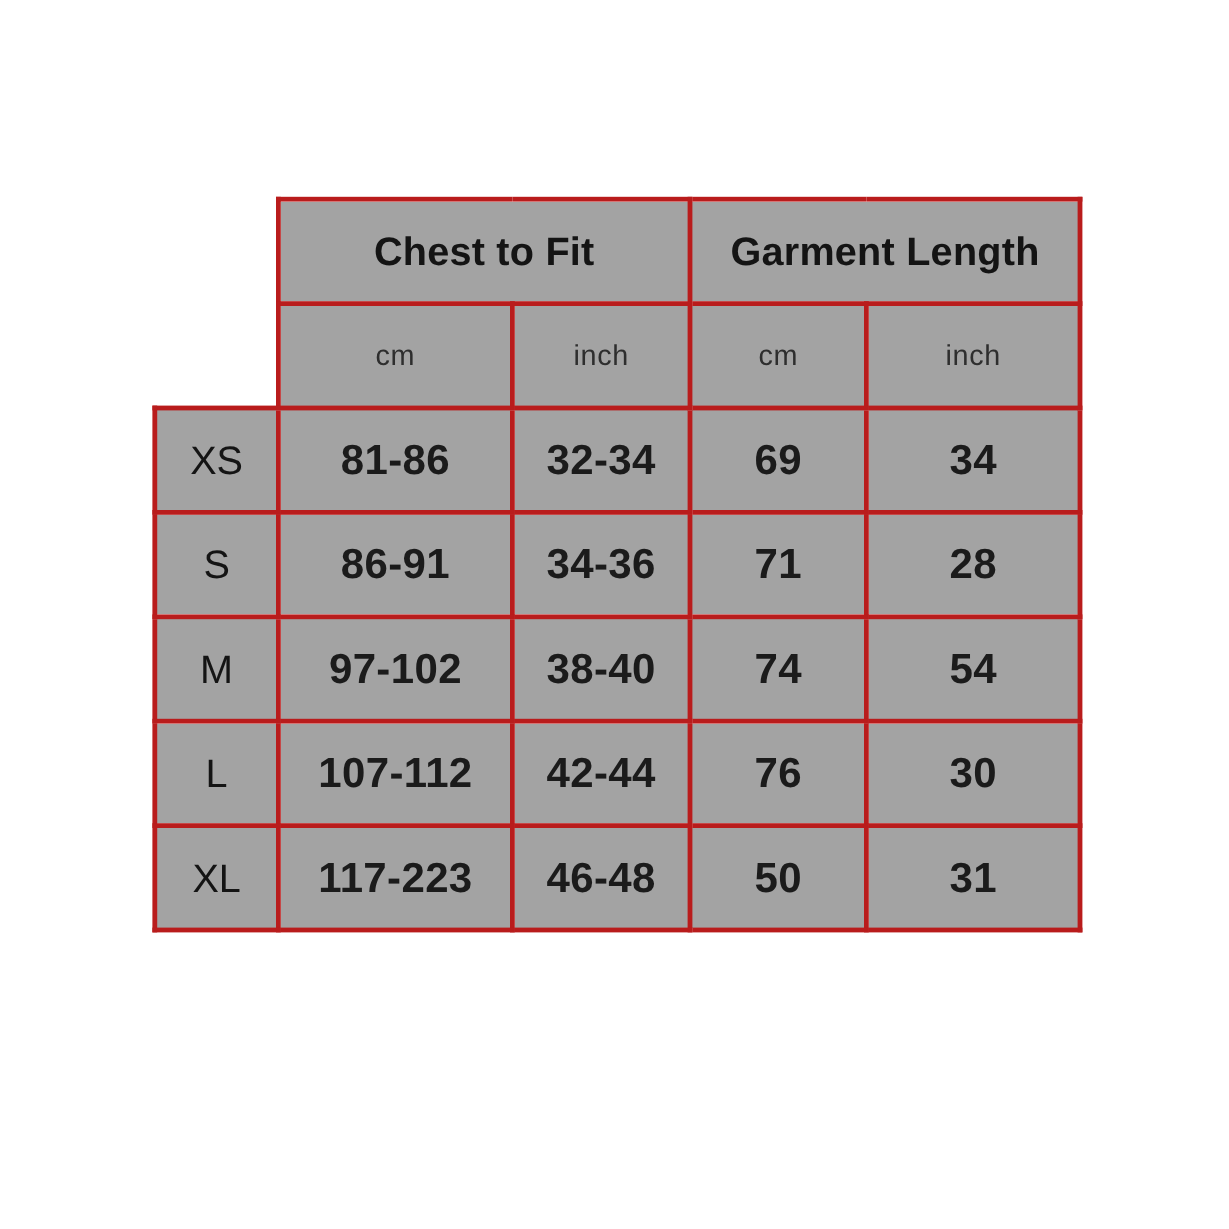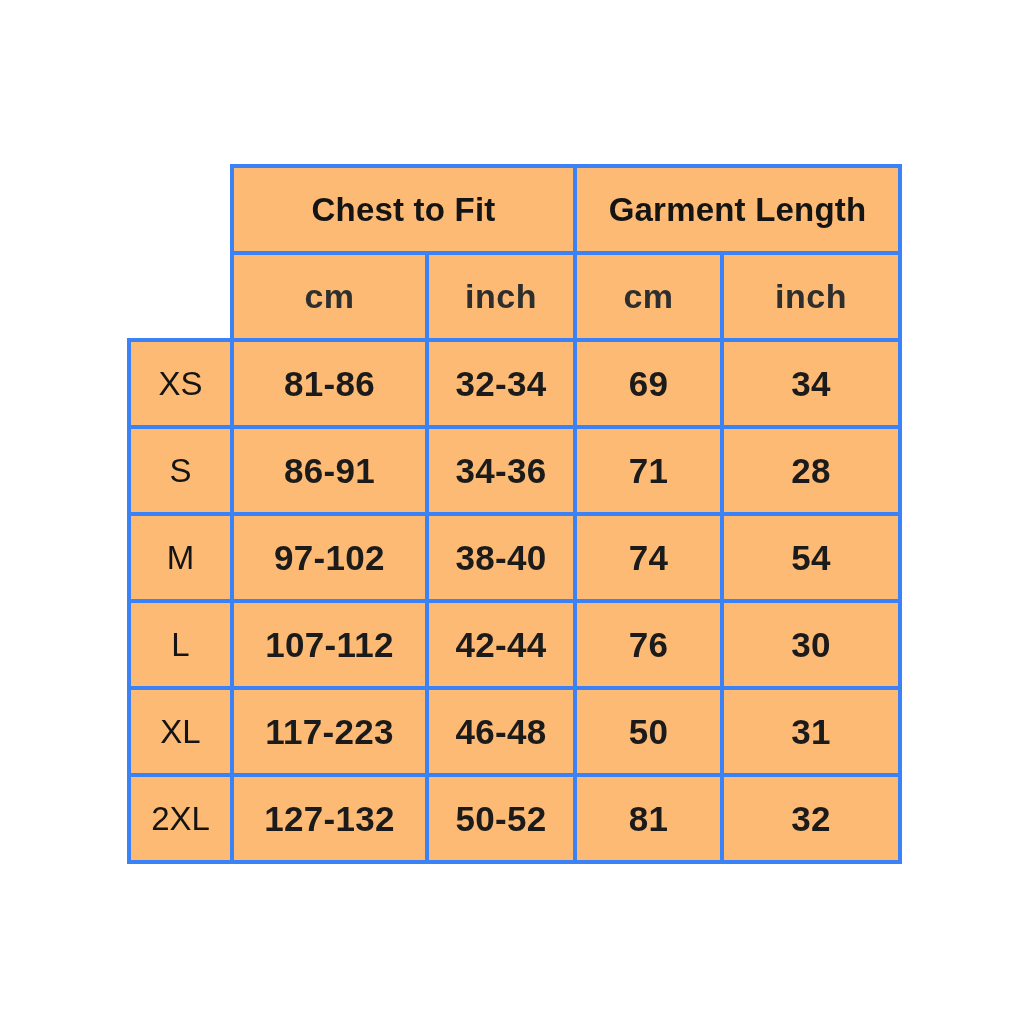--- a/index.html
+++ b/index.html
@@ -22,41 +22,41 @@
     top: 164px;
     border-collapse: collapse;
     table-layout: fixed;
     width: 771px;
   }
   table.size-chart tr {
     height: 87px;
   }
   table.size-chart th,
   table.size-chart td {
-    border: 4px solid #3b82f6;
+    border: 4px solid #b91c1c;
     text-align: center;
     vertical-align: middle;
     padding: 0;
-    background: #fdba74;
+    background: #a3a3a3;
     overflow: hidden;
     white-space: nowrap;
   }
   table.size-chart .blank {
     border: none;
     background: transparent;
   }
   .group-label {
     font-size: 33px;
     font-weight: 700;
     letter-spacing: 0.2px;
     color: #141414;
   }
   .unit-label {
-    font-size: 34px;
-    font-weight: 700;
+    font-size: 24px;
+    font-weight: 400;
     letter-spacing: 0.5px;
     color: #2e2e2e;
   }
   .size-label {
     font-size: 33px;
     font-weight: 400;
     color: #141414;
   }
   .value-cell {
     font-size: 35px;
@@ -120,22 +120,15 @@
         <td class="value-cell">76</td>
         <td class="value-cell">30</td>
       </tr>
       <tr>
         <th class="size-label">XL</th>
         <td class="value-cell">117-223</td>
         <td class="value-cell">46-48</td>
         <td class="value-cell">50</td>
         <td class="value-cell">31</td>
       </tr>
-      <tr>
-        <th class="size-label">2XL</th>
-        <td class="value-cell">127-132</td>
-        <td class="value-cell">50-52</td>
-        <td class="value-cell">81</td>
-        <td class="value-cell">32</td>
-      </tr>
     </tbody>
   </table>
 </div>
 
 </body></html>

